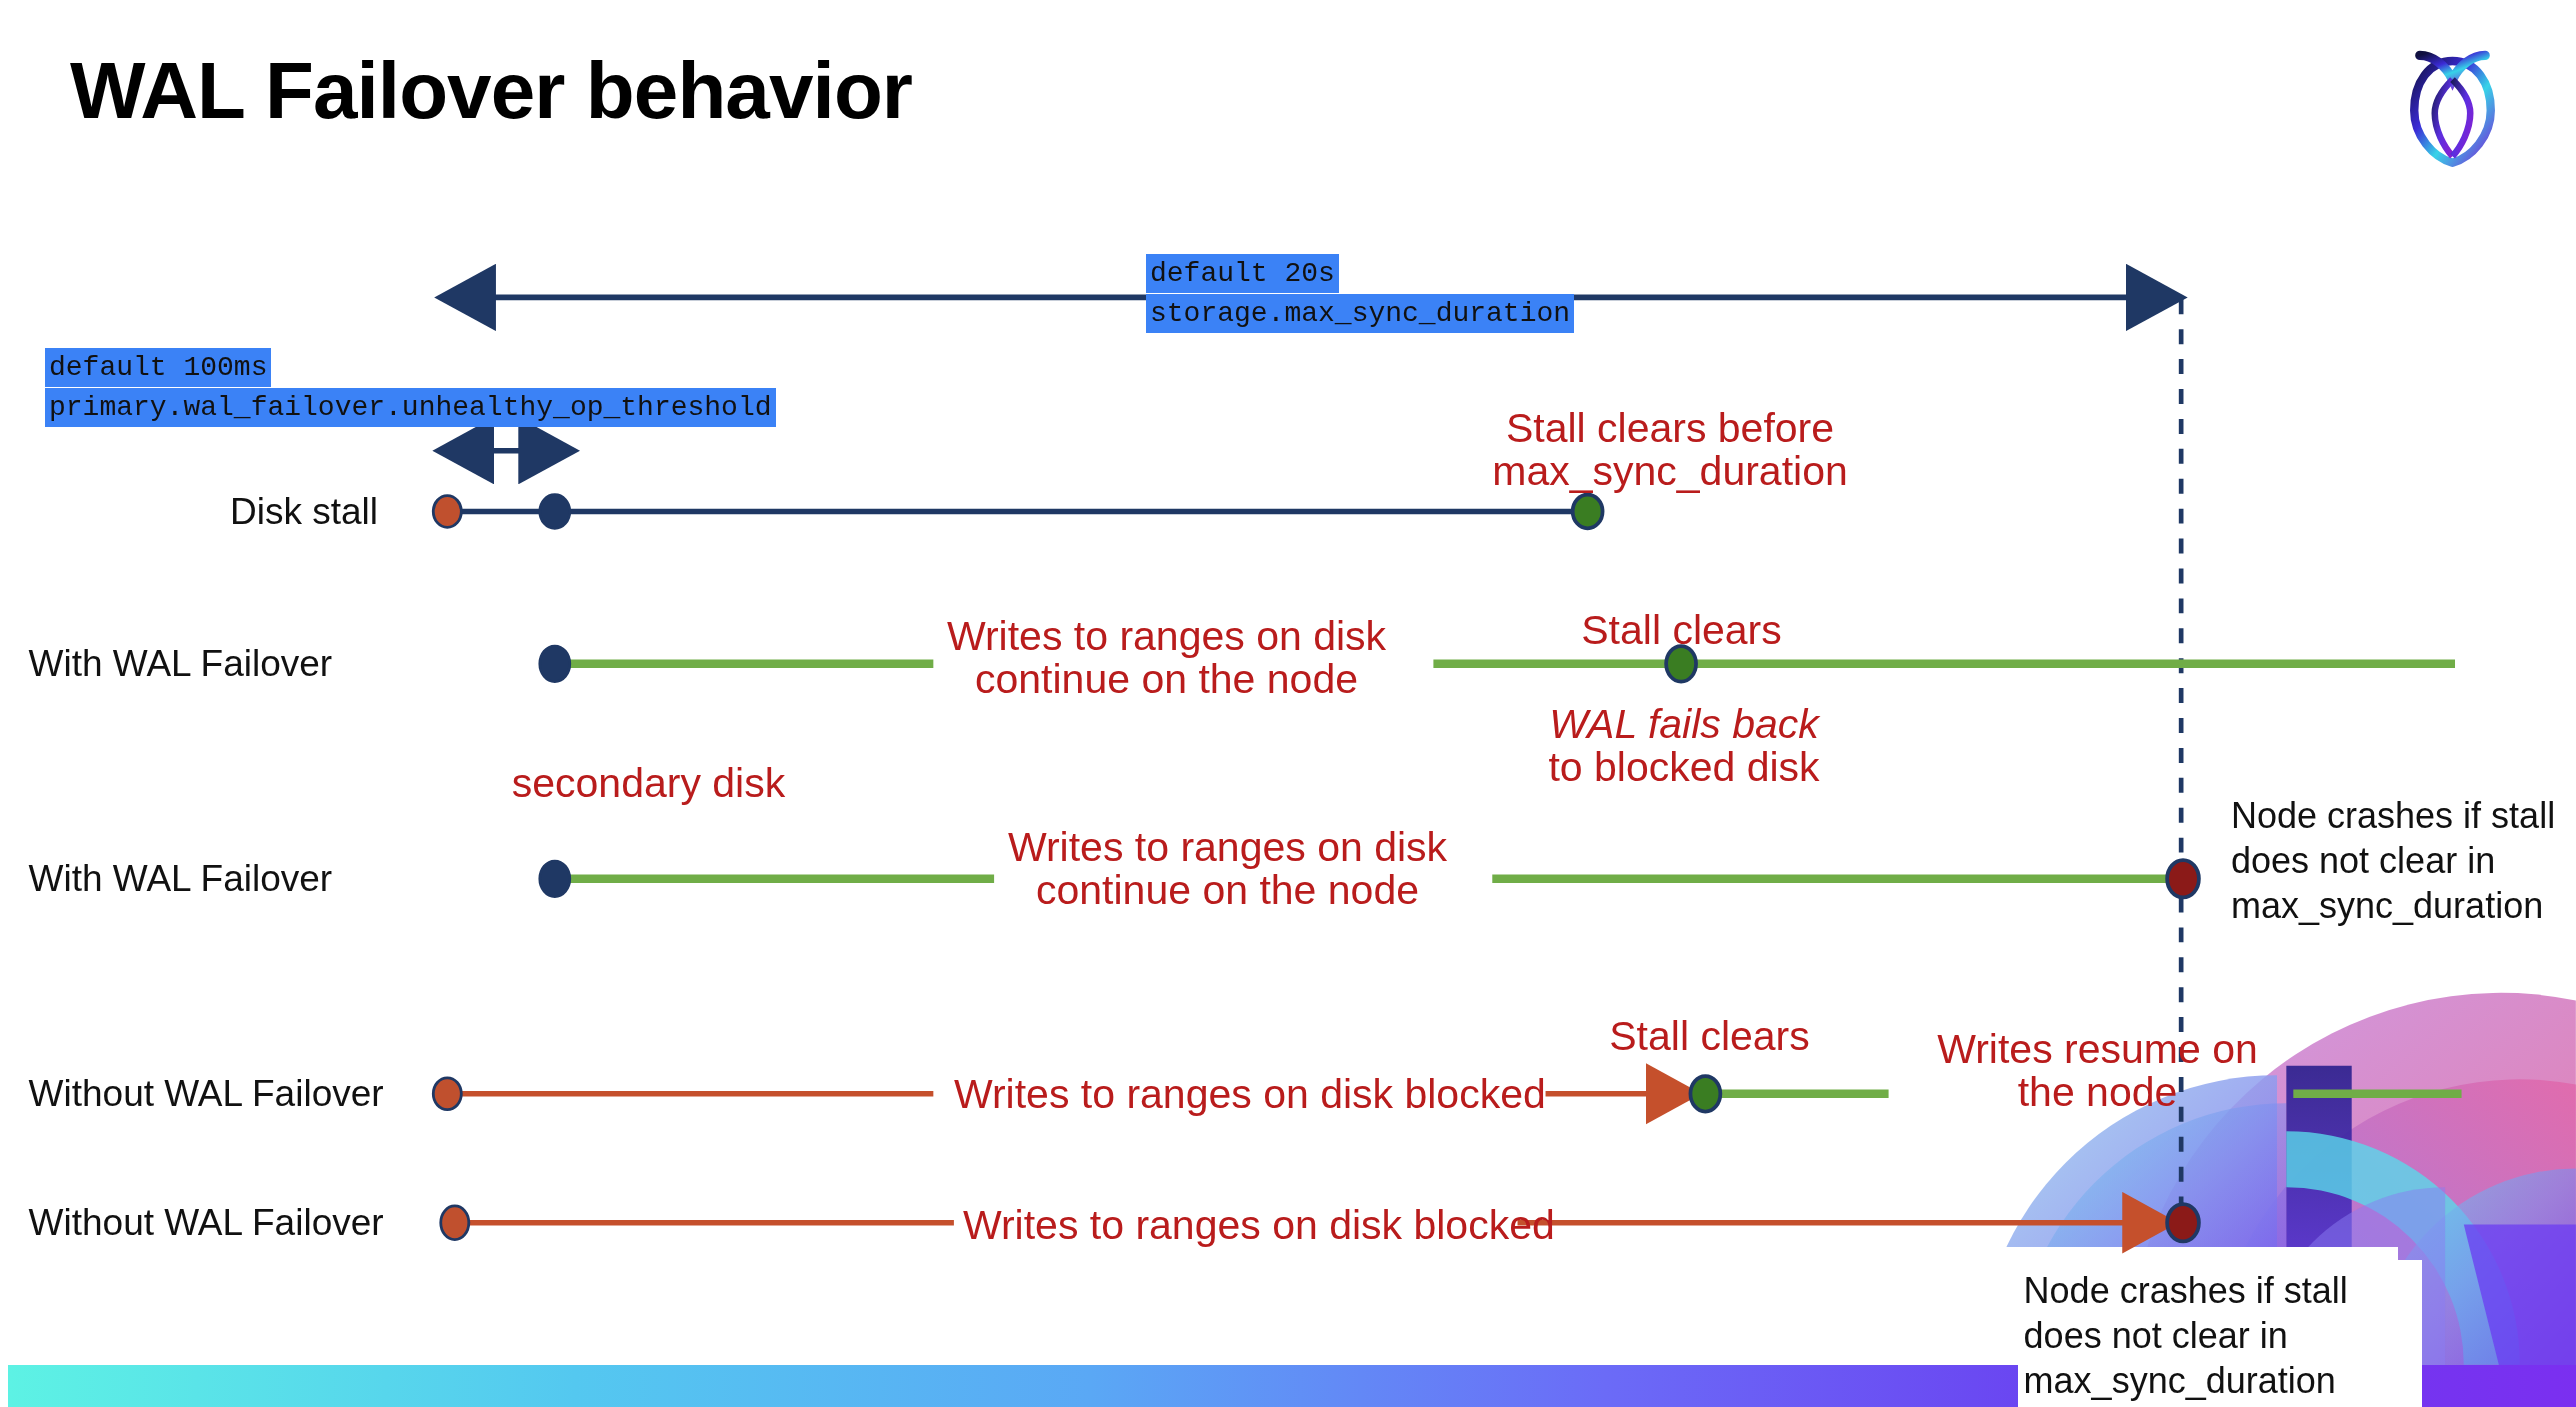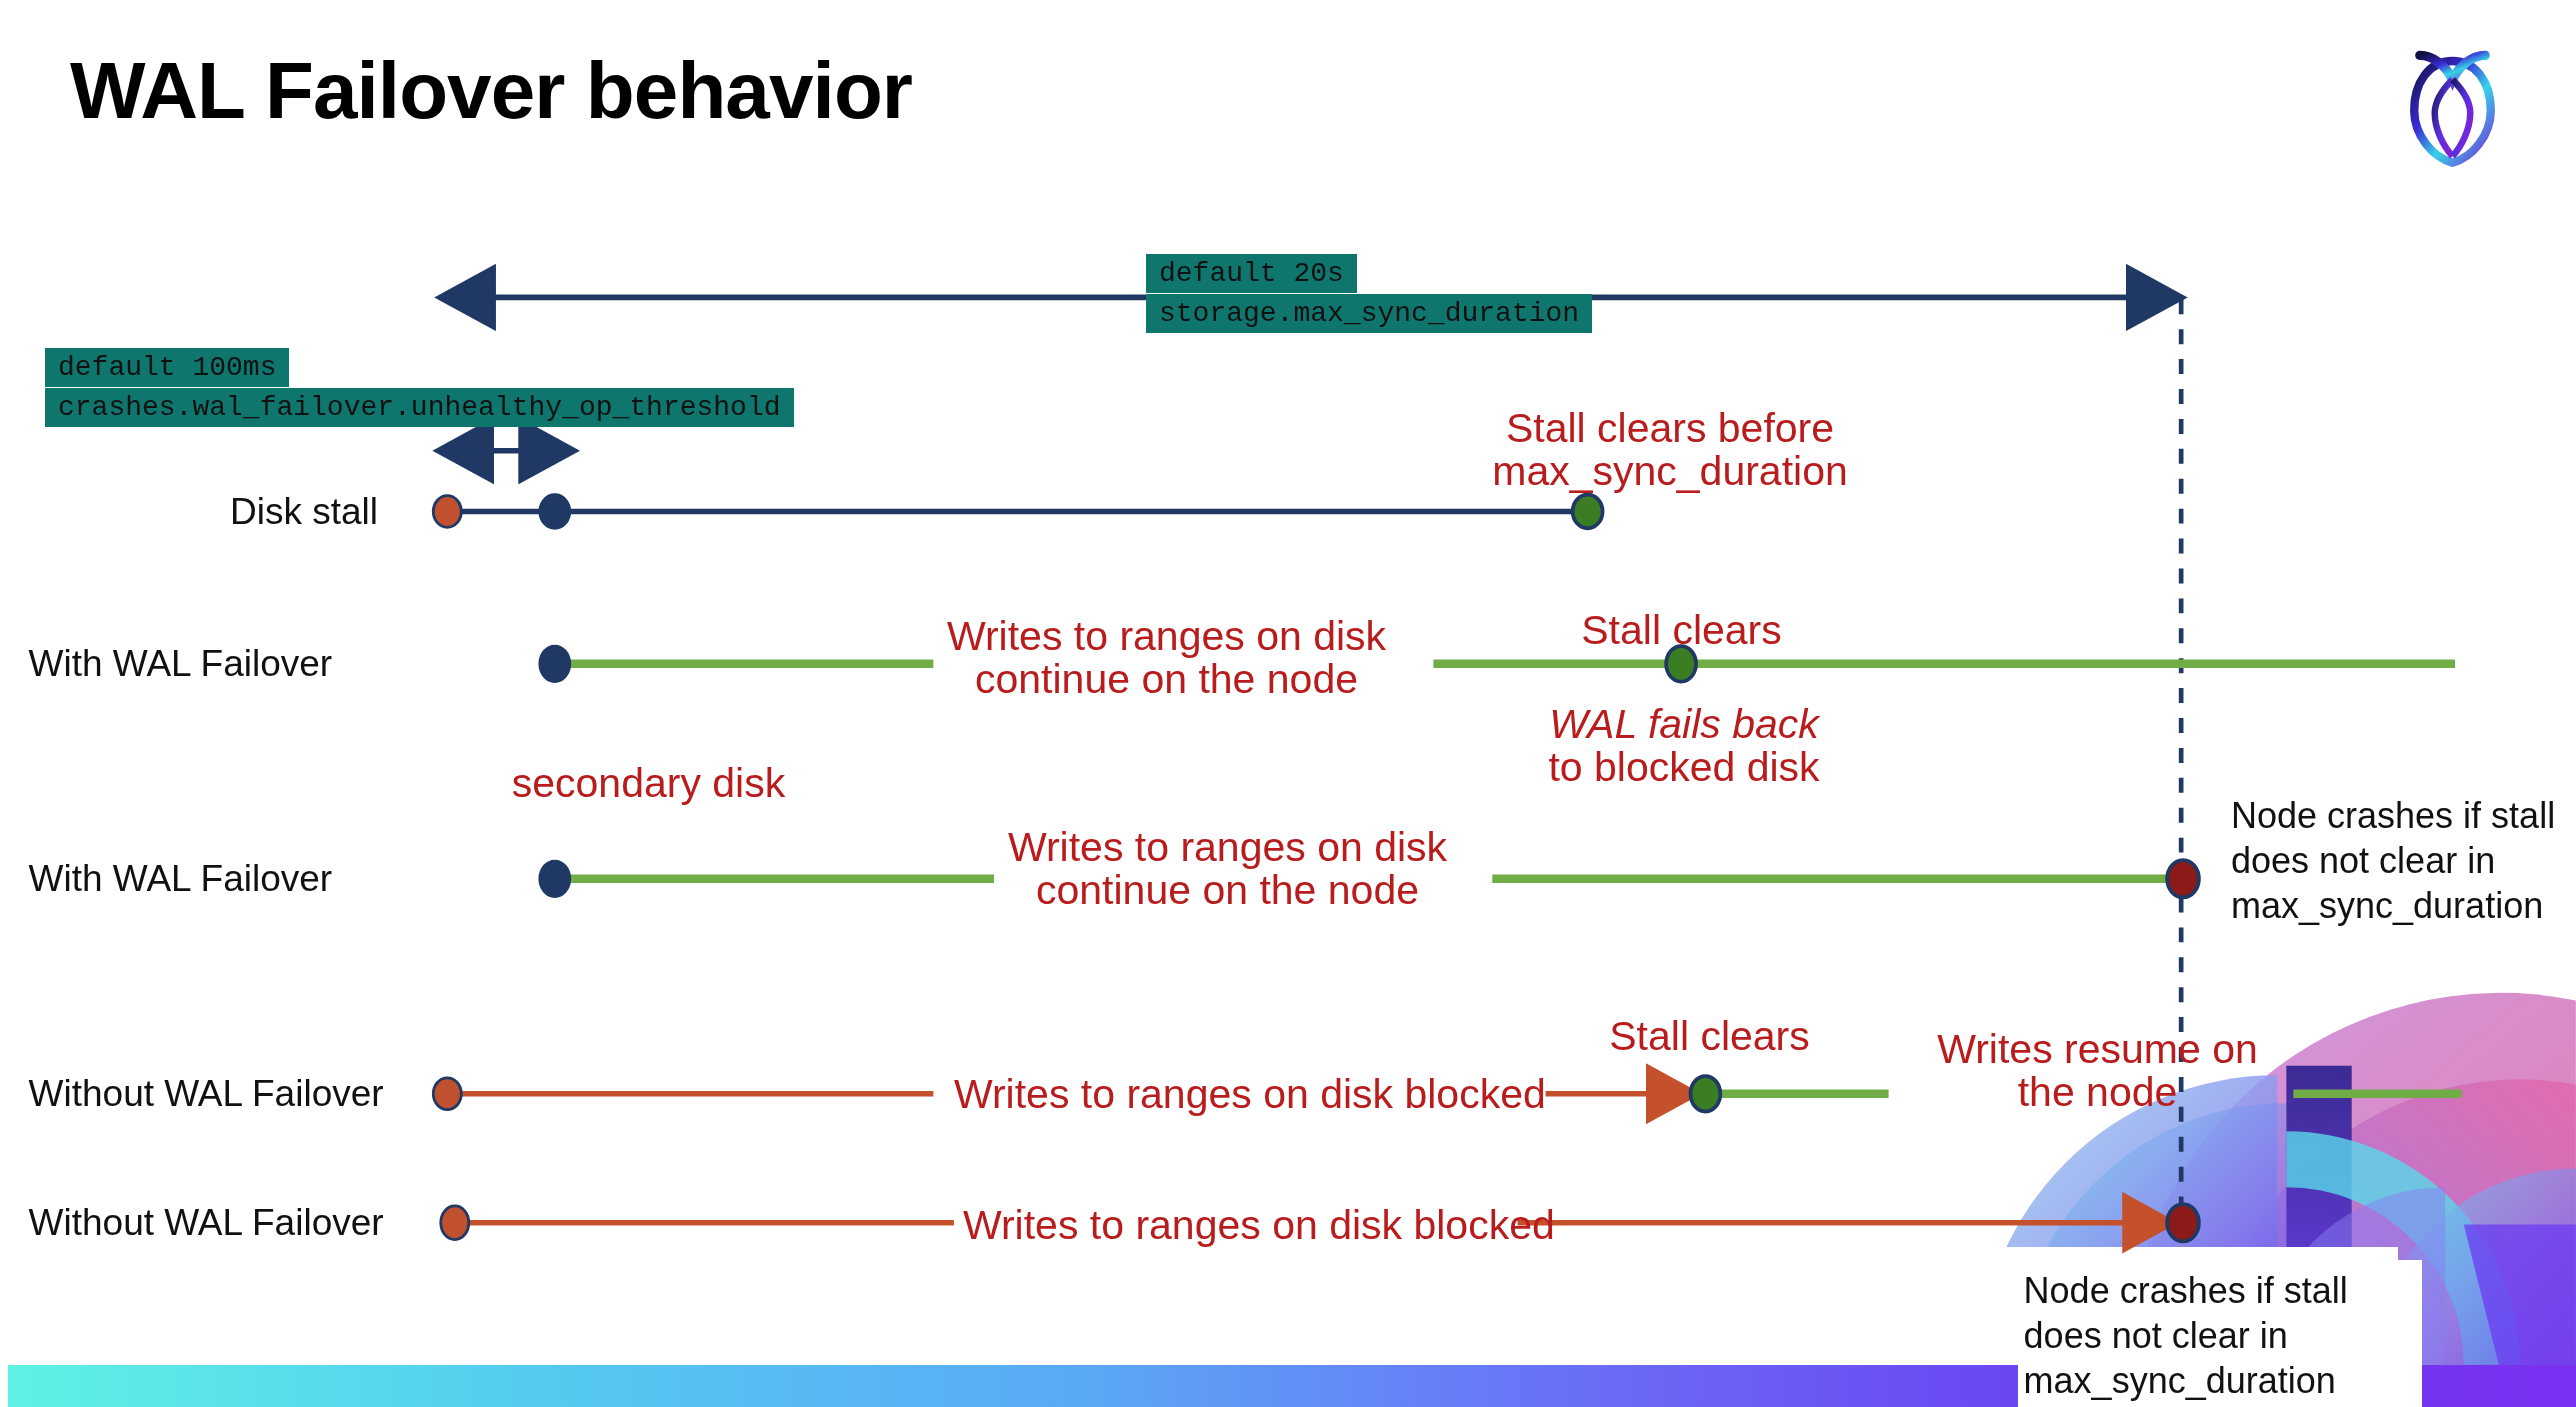--- a/index.html
+++ b/index.html
@@ -34,24 +34,24 @@
   }
 
   
   .layer{position:absolute;left:0;top:0;width:2576px;height:1408px;}
 
   
   .code{
     position:absolute;
     font-family:"Liberation Mono", monospace;
     font-size:28px;color:#111;
-    background:#0f766e;
+    background:#3b82f6;
     white-space:nowrap;
     line-height:39px;
-    padding:0 13px;
+    padding:0 4px;
   }
 
   
   .lab{
     position:absolute;
     font-size:41px;color:#b91c1c;
     line-height:43px;
     white-space:nowrap;
   }
   .lab.ctr{text-align:center;}
@@ -199,21 +199,21 @@
       <line x1="1615" y1="1308" x2="2310" y2="1308" stroke="#c5502c" stroke-width="6" marker-end="url(#orangeArrowR)"></line>
       <ellipse cx="478" cy="1308" rx="15" ry="18" fill="#c0502e" stroke="#1f3864" stroke-width="3"></ellipse>
       <ellipse cx="2327" cy="1308" rx="17" ry="20" fill="#8b1a18" stroke="#1f3864" stroke-width="4"></ellipse>
     </g>
   </svg>
 
   <div class="code" style="left:1138px;top:254px;">default 20s</div>
   <div class="code" style="left:1138px;top:294px;">storage.max_sync_duration</div>
 
   <div class="code" style="left:37px;top:348px;">default 100ms</div>
-  <div class="code" style="left:37px;top:388px;">crashes.wal_failover.unhealthy_op_threshold</div>
+  <div class="code" style="left:37px;top:388px;">primary.wal_failover.unhealthy_op_threshold</div>
 
   <div class="rowlabel" style="left:222px;top:491px;">Disk stall</div>
   <div class="rowlabel" style="left:20.6px;top:643px;">With WAL Failover</div>
   <div class="rowlabel" style="left:20.6px;top:858px;">With WAL Failover</div>
   <div class="rowlabel" style="left:20.6px;top:1073px;">Without WAL Failover</div>
   <div class="rowlabel" style="left:20.6px;top:1202px;">Without WAL Failover</div>
 
   <div class="lab ctr" style="left:1475px;top:407px;width:374px;">Stall clears before</div>
   <div class="lab ctr" style="left:1475px;top:450px;width:374px;">max_sync_duration</div>
 

